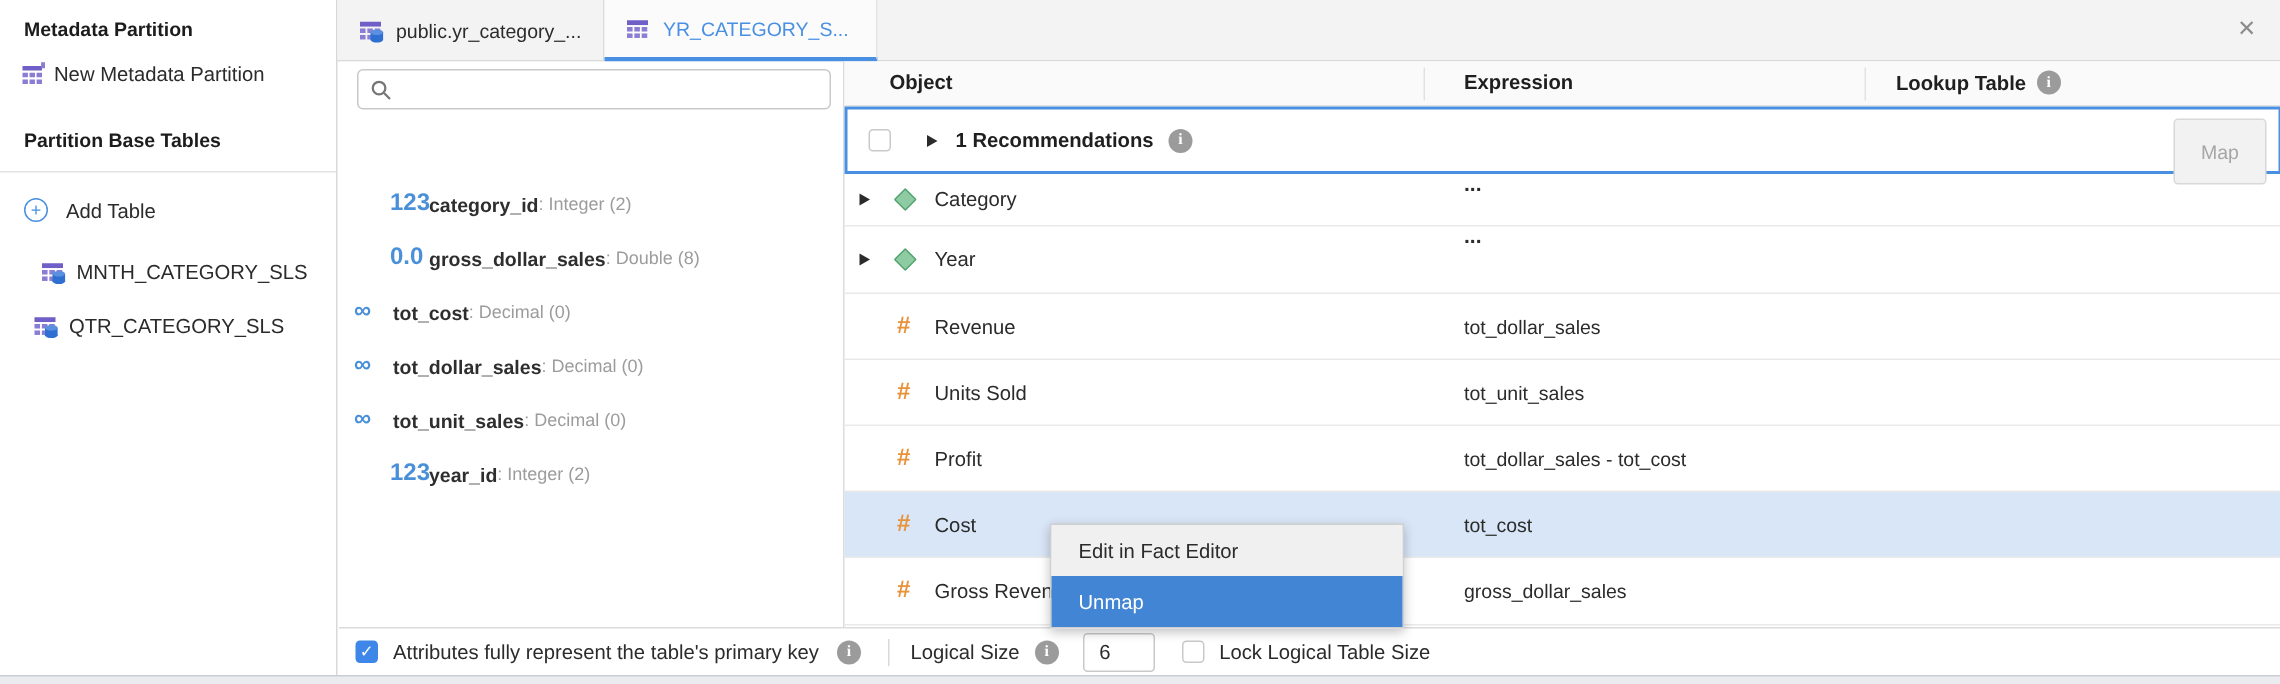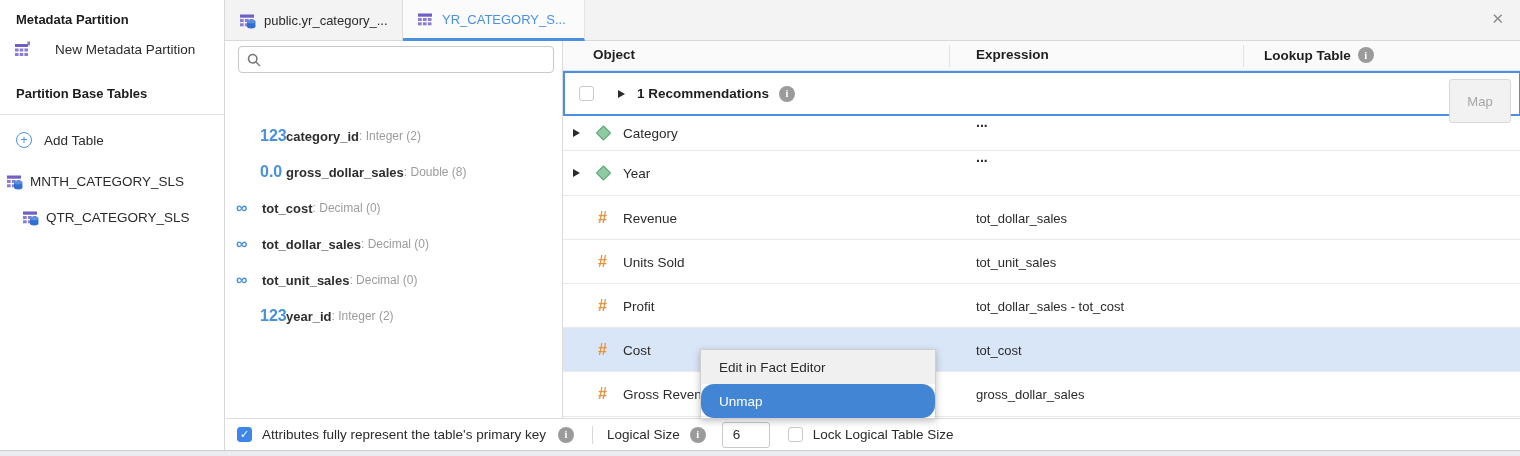--- a/index.html
+++ b/index.html
@@ -61,36 +61,36 @@
   .diamond { position:absolute; left:35px; top:50%; width:11px; height:11px; transform:translateY(-50%) rotate(45deg); background:#8fcba2; border:1.5px solid #51a36e; border-radius:1px; }
   .hash { position:absolute; left:35px; top:50%; transform:translateY(-50%); color:#e8923a; font-weight:bold; font-size:16px; }
   .rlabel { position:absolute; left:60px; top:50%; transform:translateY(-50%); font-size:13.5px; color:#2b2b2b; white-space:nowrap; }
   .rexpr { position:absolute; left:413px; top:50%; transform:translateY(-50%); font-size:13px; color:#2b2b2b; white-space:nowrap; }
   .rexpr.dots { top:-2px; transform:none; font-weight:bold; font-size:14px; }
 
   
   #ctxmenu { left:700px; top:349px; width:236px; border:1px solid #cfcfcf; box-shadow:0 2px 7px rgba(0,0,0,0.25); z-index:20; }
   .menu-item { height:34px; display:flex; align-items:center; padding-left:18px; font-size:13.5px; }
   .menu-item.plain { background:#f0f0f1; color:#2b2b2b; }
-  .menu-item.sel { background:#4285d4; color:#fff;border-radius:13px; }
+  .menu-item.sel { background:#4285d4; color:#fff; }
 
   
   #footer { left:226px; top:418px; width:1294px; height:32px; background:#fff; border-top:1px solid #dcdcdc; display:flex; align-items:center; padding-left:11px; font-size:13.5px; color:#2b2b2b; }
   .vdiv { width:1px; height:18px; background:#d9d9d9; margin:0 0 0 18px; }
   #logsize-input { width:48px; height:26px; border:1px solid #c9c9c9; border-radius:3px; font-size:13.5px; padding-left:10px; font-family:"Liberation Sans",sans-serif; color:#2b2b2b; outline:none; }
   #bottomstrip { left:0; top:450px; width:1520px; height:6px; background:#eaecef; border-top:1px solid #c9ced6; }
   .ml10{margin-left:10px;} .ml12{margin-left:12px;} .ml14{margin-left:14px;} .ml16{margin-left:16px;} .ml18{margin-left:18px;} .ml24{margin-left:24px;}
 </style>
 </head>
 <body>
 
 <div id="sidebar" class="abs">
   <div class="sb-title" style="top:12px;text-align:center;">Metadata Partition</div>
 
-  <div class="sb-item" style="top:36px; height:26px; padding-left:14px; gap:24px;">
+  <div class="sb-item" style="top:36px; height:26px; padding-left:14px; gap:5px;">
     <svg class="tbl-icon" viewBox="0 0 17 17">
       <rect x="1" y="3" width="13" height="3" fill="#6f5fc6"></rect>
       <rect x="1" y="7.5" width="3.6" height="3" fill="#8a7dd4"></rect>
         <rect x="5.7" y="7.5" width="3.6" height="3" fill="#8a7dd4"></rect>
         <rect x="10.4" y="7.5" width="3.6" height="3" fill="#8a7dd4"></rect>
       <rect x="1" y="12" width="3.6" height="3" fill="#8a7dd4"></rect>
         <rect x="5.7" y="12" width="3.6" height="3" fill="#8a7dd4"></rect>
         <rect x="10.4" y="12" width="3.6" height="3" fill="#8a7dd4"></rect>
       <rect x="13.4" y="0.5" width="2.6" height="4" fill="#8a7dd4"></rect>
     </svg>
@@ -98,21 +98,21 @@
   </div>
 
   <div class="sb-title" style="top:86px;">Partition Base Tables</div>
   <div class="sb-divider"></div>
 
   <div class="sb-item" style="top:127px; height:26px; padding-left:16px; gap:12px;">
     <span class="plus-circle">+</span>
     <span>Add Table</span>
   </div>
 
-  <div class="sb-item" style="top:164px; height:34px; padding-left:6px; gap:7px;">
+  <div class="sb-item" style="top:164px; height:34px; padding-left:27px; gap:7px;">
     <svg class="tbl-icon" viewBox="0 0 17 17">
       <rect x="1" y="2.5" width="14" height="3.2" fill="#6f5fc6"></rect>
       <rect x="1" y="7" width="3.7" height="3" fill="#8a7dd4"></rect>
         <rect x="5.9" y="7" width="3.7" height="3" fill="#8a7dd4"></rect>
         <rect x="10.8" y="7" width="3.7" height="3" fill="#8a7dd4"></rect>
       <rect x="1" y="11.3" width="3.7" height="3" fill="#8a7dd4"></rect>
         <rect x="5.9" y="11.3" width="3.7" height="3" fill="#8a7dd4"></rect>
       <rect x="8" y="9.5" width="8.4" height="5" fill="#2f6fd1"></rect>
         <ellipse cx="12.2" cy="14.5" rx="4.2" ry="1.9" fill="#2f6fd1"></ellipse>
         <ellipse cx="12.2" cy="9.5" rx="4.2" ry="1.9" fill="#5b8fe0"></ellipse>

